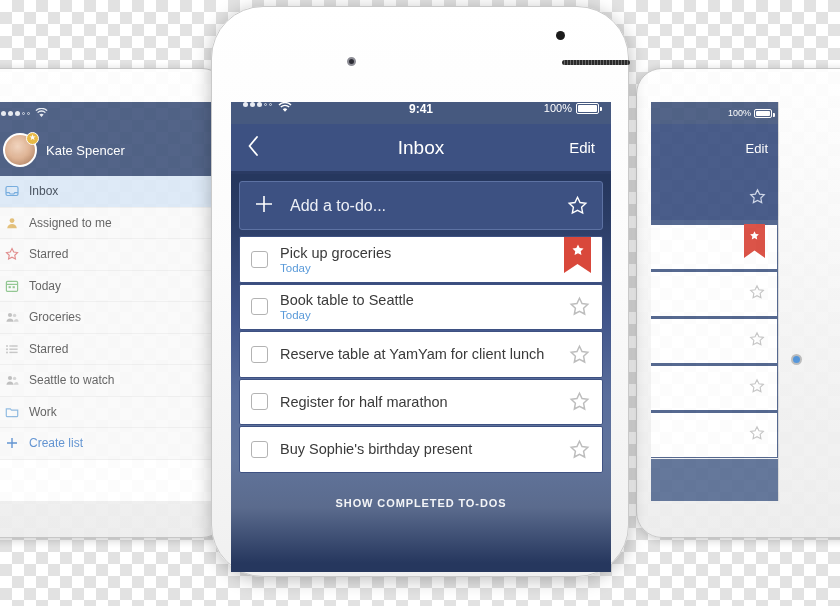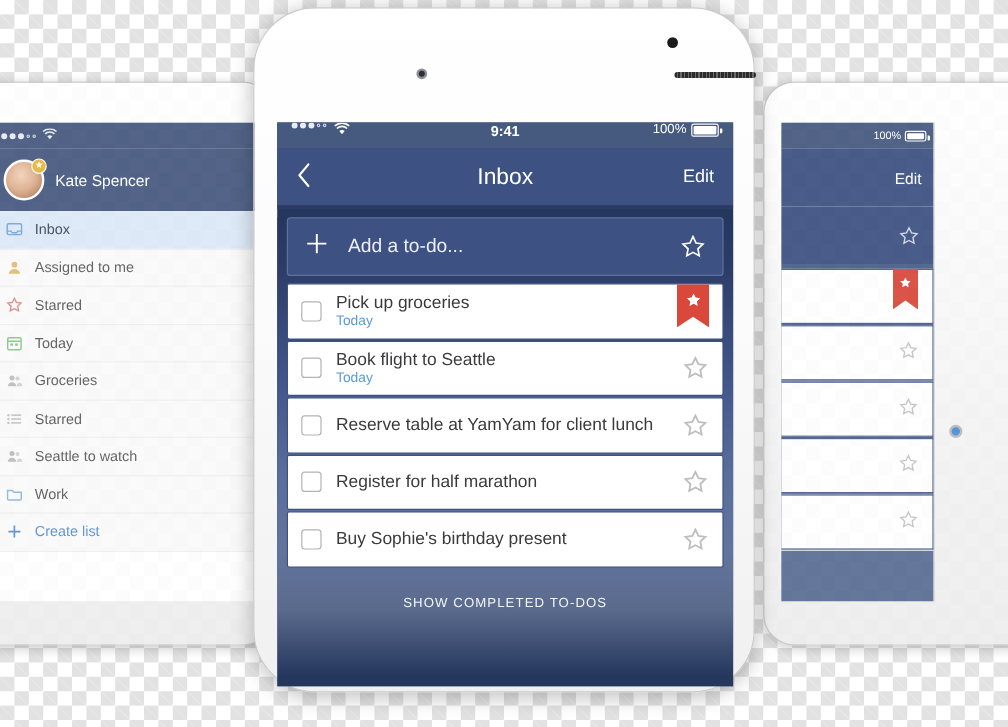--- a/index.html
+++ b/index.html
@@ -323,21 +323,21 @@
     clip-path: polygon(0 0, 100% 0, 100% 100%, 50% 76%, 0 100%);
     display: flex; align-items: flex-start; justify-content: center;
     padding-top: 8px;
   }
 
   .show-completed {
     text-align: center;
     color: #ffffff;
     font-size: 11px;
     letter-spacing: .9px;
-    font-weight: normal;
+    font-weight: bold;
     margin-top: 24px;
     opacity: .93;
   }
 
   .star-ico { width: 21px; height: 21px; display: block; }
 </style>
 </head>
 <body>
 
 <div id="stage">
@@ -597,21 +597,21 @@
             <div class="ribbon">
               <svg viewBox="0 0 24 24" style="width:14px;height:14px;">
                   <path d="M12 2.6l2.9 6 6.6.9-4.8 4.6 1.2 6.5L12 17.5 6.1 20.6l1.2-6.5L2.5 9.5l6.6-.9z" fill="#ffffff"></path>
                 </svg>
             </div>
           </div>
 
           <div class="todo">
             <span class="chk"></span>
             <span class="txt">
-              <span class="label">Book flight to Seattle</span>
+              <span class="label">Book table to Seattle</span>
               <span class="due">Today</span>
             </span>
             <span class="tail">
               <svg class="star-ico" viewBox="0 0 24 24">
                   <path d="M12 2.6l2.9 6 6.6.9-4.8 4.6 1.2 6.5L12 17.5 6.1 20.6l1.2-6.5L2.5 9.5l6.6-.9z" fill="none" stroke="#bdbdbd" stroke-width="1.7"></path>
                 </svg>
             </span>
           </div>
 
           <div class="todo">

